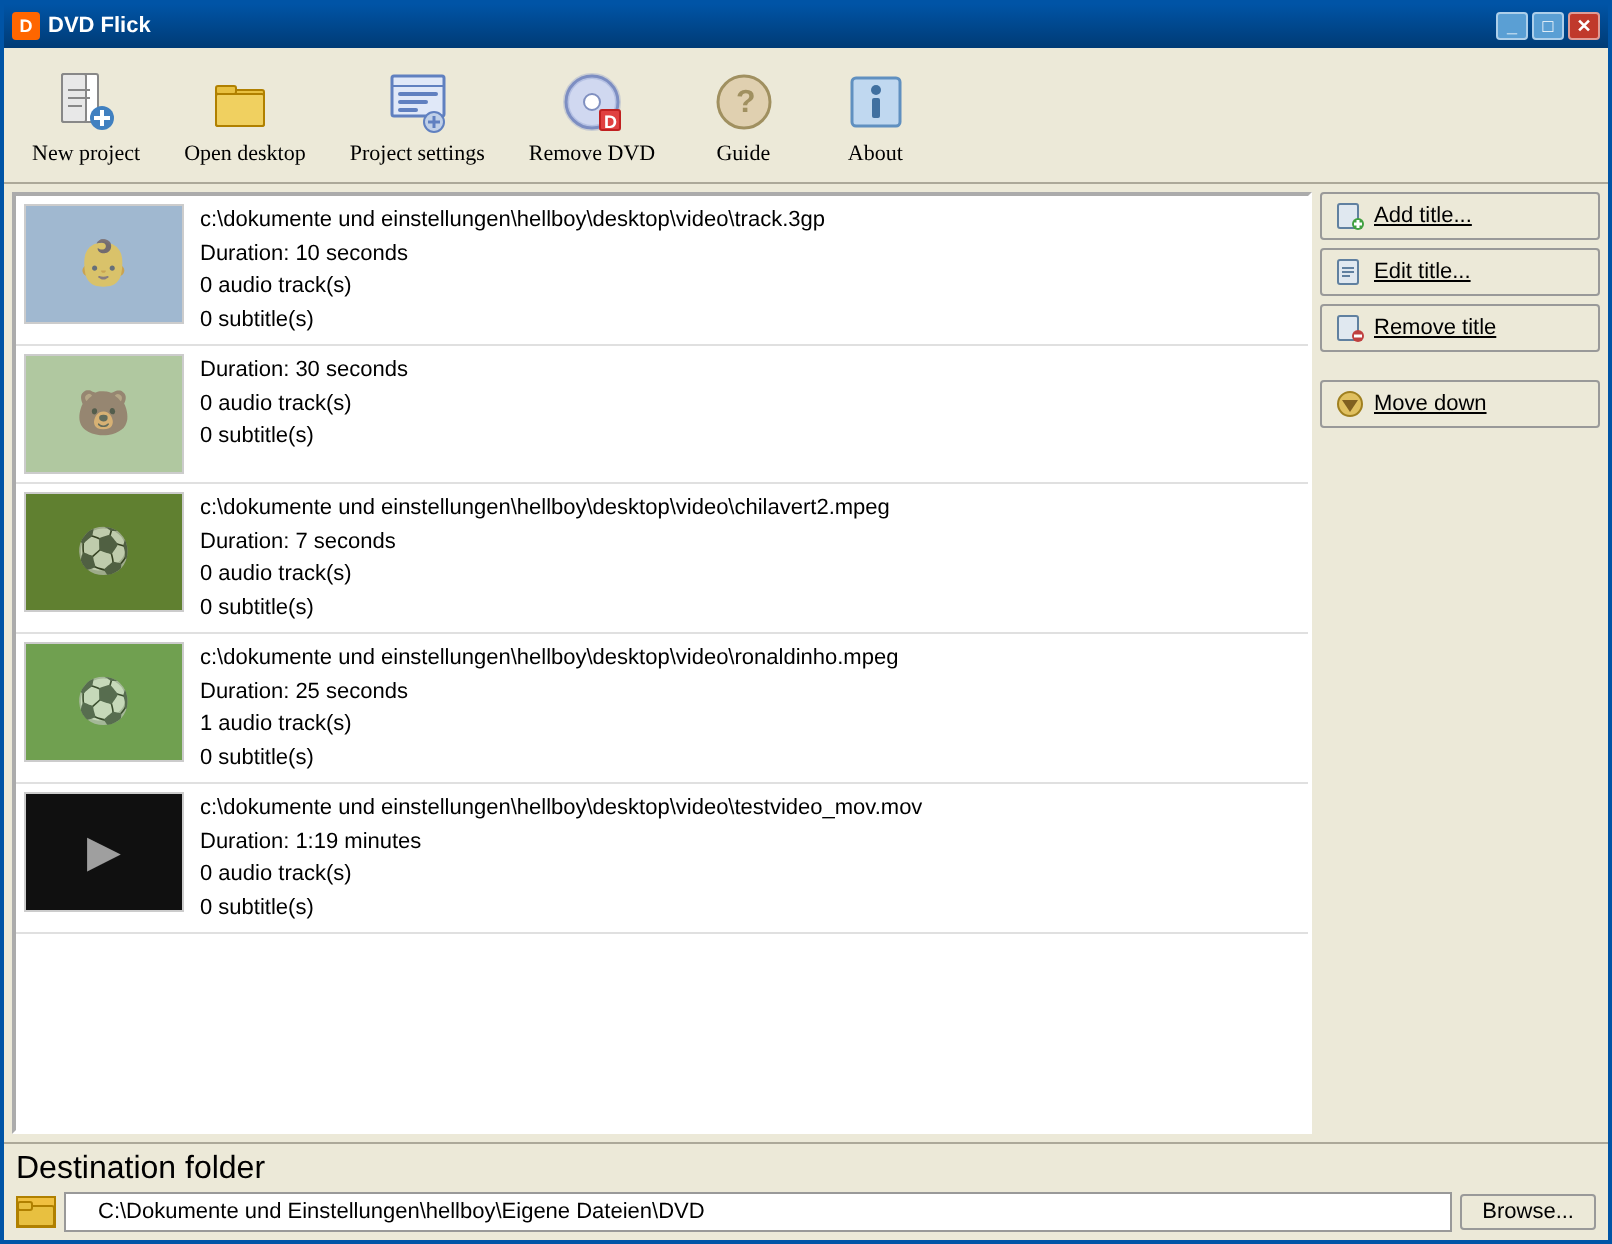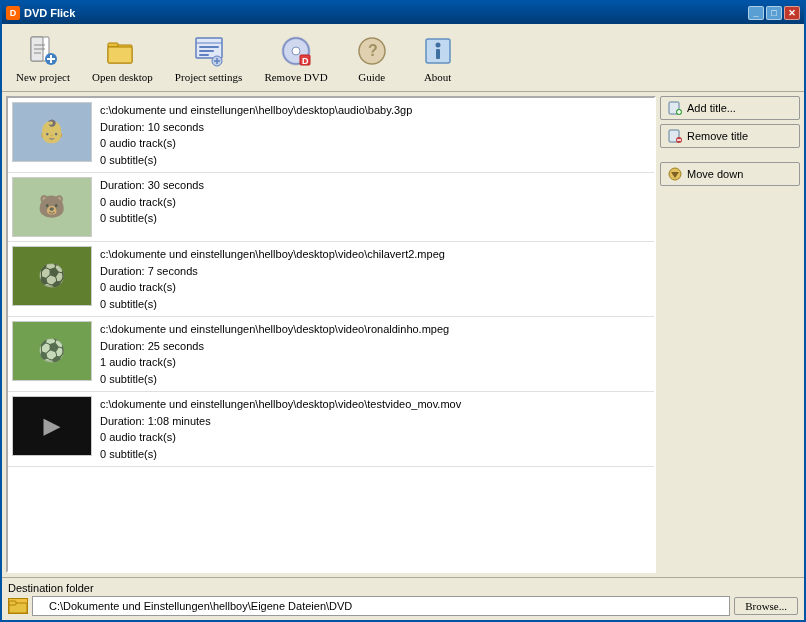--- a/index.html
+++ b/index.html
@@ -193,20 +193,21 @@
       display: flex;
       align-items: center;
       gap: 4px;
       padding: 3px 6px;
       background: #ece9d8;
       border: 1px solid #999;
       border-radius: 2px;
       cursor: pointer;
       font-size: 11px;
       width: 100%;
+      text-decoration: underline;
     }
 
     .btn-icon {
       width: 16px;
       height: 16px;
       flex-shrink: 0;
       display: flex;
       align-items: center;
       justify-content: center;
     }
@@ -217,21 +218,21 @@
 
     
     .bottom-bar {
       background: #ece9d8;
       border-top: 1px solid #aca899;
       padding: 4px 6px;
       flex-shrink: 0;
     }
 
     .dest-label {
-      font-size: 11px;
+      font-size: 16px;
       margin-bottom: 2px;
       color: #000;
     }
 
     .dest-row {
       display: flex;
       align-items: center;
       gap: 4px;
     }
 
@@ -255,21 +256,20 @@
       height: 20px;
     }
 
     .browse-btn {
       padding: 2px 10px;
       background: #ece9d8;
       border: 1px solid #999;
       border-radius: 2px;
       cursor: pointer;
       font-size: 11px;
-      font-family: Liberation Serif, serif;
     }
 
     .video-list-wrapper {
       display: flex;
       flex: 1;
       overflow: hidden;
     }
   </style>
 </head>
 <body>
@@ -371,21 +371,21 @@
 
   <div class="main-content">
 
     <div class="video-list-panel">
       <div class="video-list-wrapper">
         <div class="video-list-scroll" id="video-list">
 
         <div class="video-item">
               <div class="video-thumb-placeholder" style="background: rgb(160, 184, 208); color: rgba(255, 255, 255, 0.6); font-size: 22px;">👶</div>
               <div class="video-info">
-                <div>c:\dokumente und einstellungen\hellboy\desktop\audio\baby.3gp</div>
+                <div>c:\dokumente und einstellungen\hellboy\desktop\video\track.3gp</div>
     <div>Duration: 10 seconds</div>
     <div>0 audio track(s)</div>
     <div>0 subtitle(s)</div>
               </div>
             </div>
             <div class="video-item">
               <div class="video-thumb-placeholder" style="background: rgb(176, 200, 160); color: rgba(255, 255, 255, 0.6); font-size: 22px;">🐻</div>
               <div class="video-info">
     <div>Duration: 30 seconds</div>
     <div>0 audio track(s)</div>
@@ -407,21 +407,21 @@
                 <div>c:\dokumente und einstellungen\hellboy\desktop\video\ronaldinho.mpeg</div>
     <div>Duration: 25 seconds</div>
     <div>1 audio track(s)</div>
     <div>0 subtitle(s)</div>
               </div>
             </div>
             <div class="video-item">
               <div class="video-thumb-placeholder" style="background: rgb(16, 16, 16); color: rgba(255, 255, 255, 0.6); font-size: 22px;">▶</div>
               <div class="video-info">
                 <div>c:\dokumente und einstellungen\hellboy\desktop\video\testvideo_mov.mov</div>
-    <div>Duration: 1:08 minutes</div>
+    <div>Duration: 1:19 minutes</div>
     <div>0 audio track(s)</div>
     <div>0 subtitle(s)</div>
               </div>
             </div>
           </div>
       </div>
     </div>
 
     <div class="right-panel">
       <button class="action-btn">
@@ -429,20 +429,31 @@
           <svg width="14" height="14" viewBox="0 0 14 14">
             <rect x="1" y="1" width="10" height="12" rx="1" fill="#e0e8f0" stroke="#6080a0" stroke-width="1"></rect>
             <circle cx="11" cy="11" r="3" fill="#40a040"></circle>
             <line x1="11" y1="9" x2="11" y2="13" stroke="white" stroke-width="1.5"></line>
             <line x1="9" y1="11" x2="13" y2="11" stroke="white" stroke-width="1.5"></line>
           </svg>
         </span>
         <span>Add title...</span>
       </button>
 
+      <button class="action-btn">
+        <span class="btn-icon">
+          <svg width="14" height="14" viewBox="0 0 14 14">
+            <rect x="1" y="1" width="10" height="12" rx="1" fill="#e0e8f0" stroke="#6080a0" stroke-width="1"></rect>
+            <line x1="3" y1="5" x2="9" y2="5" stroke="#6080a0" stroke-width="1"></line>
+            <line x1="3" y1="7" x2="9" y2="7" stroke="#6080a0" stroke-width="1"></line>
+            <line x1="3" y1="9" x2="7" y2="9" stroke="#6080a0" stroke-width="1"></line>
+          </svg>
+        </span>
+        <span>Edit title...</span>
+      </button>
 
       <button class="action-btn">
         <span class="btn-icon">
           <svg width="14" height="14" viewBox="0 0 14 14">
             <rect x="1" y="1" width="10" height="12" rx="1" fill="#e0e8f0" stroke="#6080a0" stroke-width="1"></rect>
             <circle cx="11" cy="11" r="3" fill="#c04040"></circle>
             <line x1="9" y1="11" x2="13" y2="11" stroke="white" stroke-width="1.5"></line>
           </svg>
         </span>
         <span>Remove title</span>

